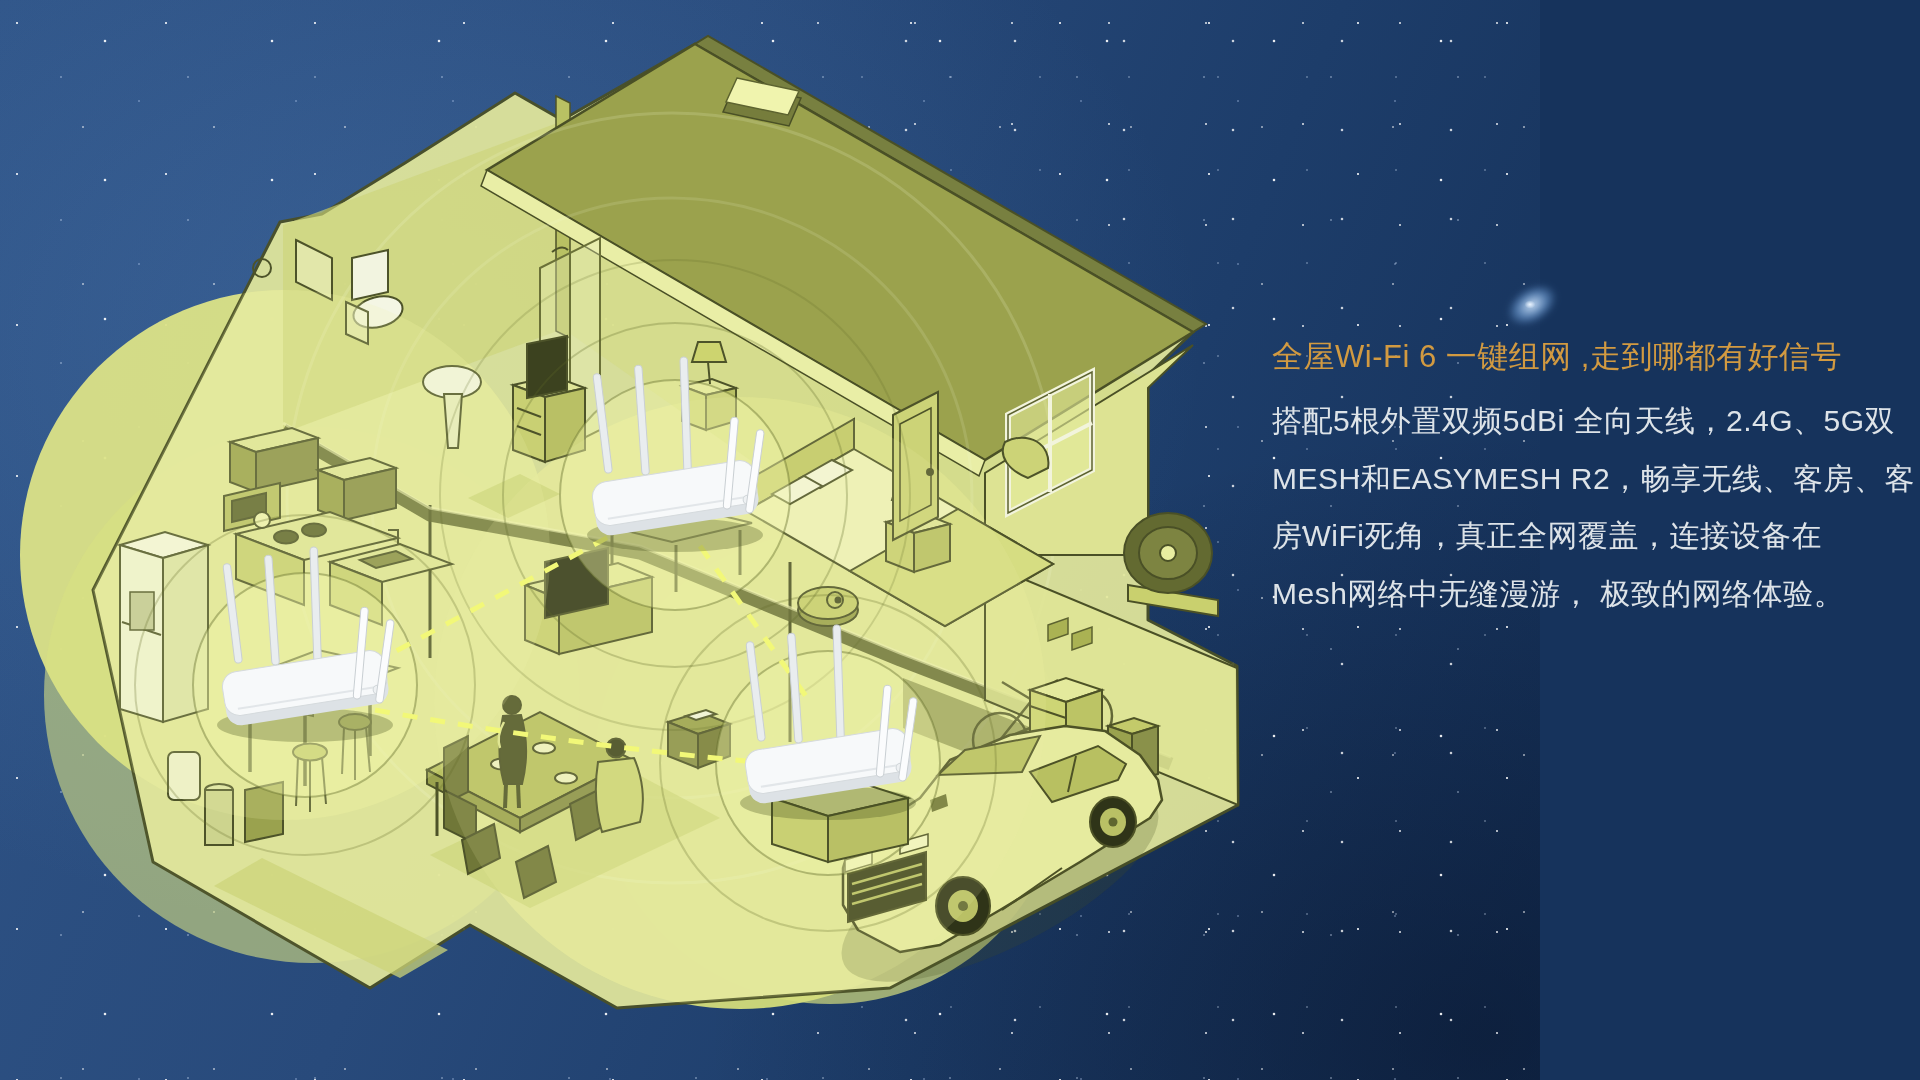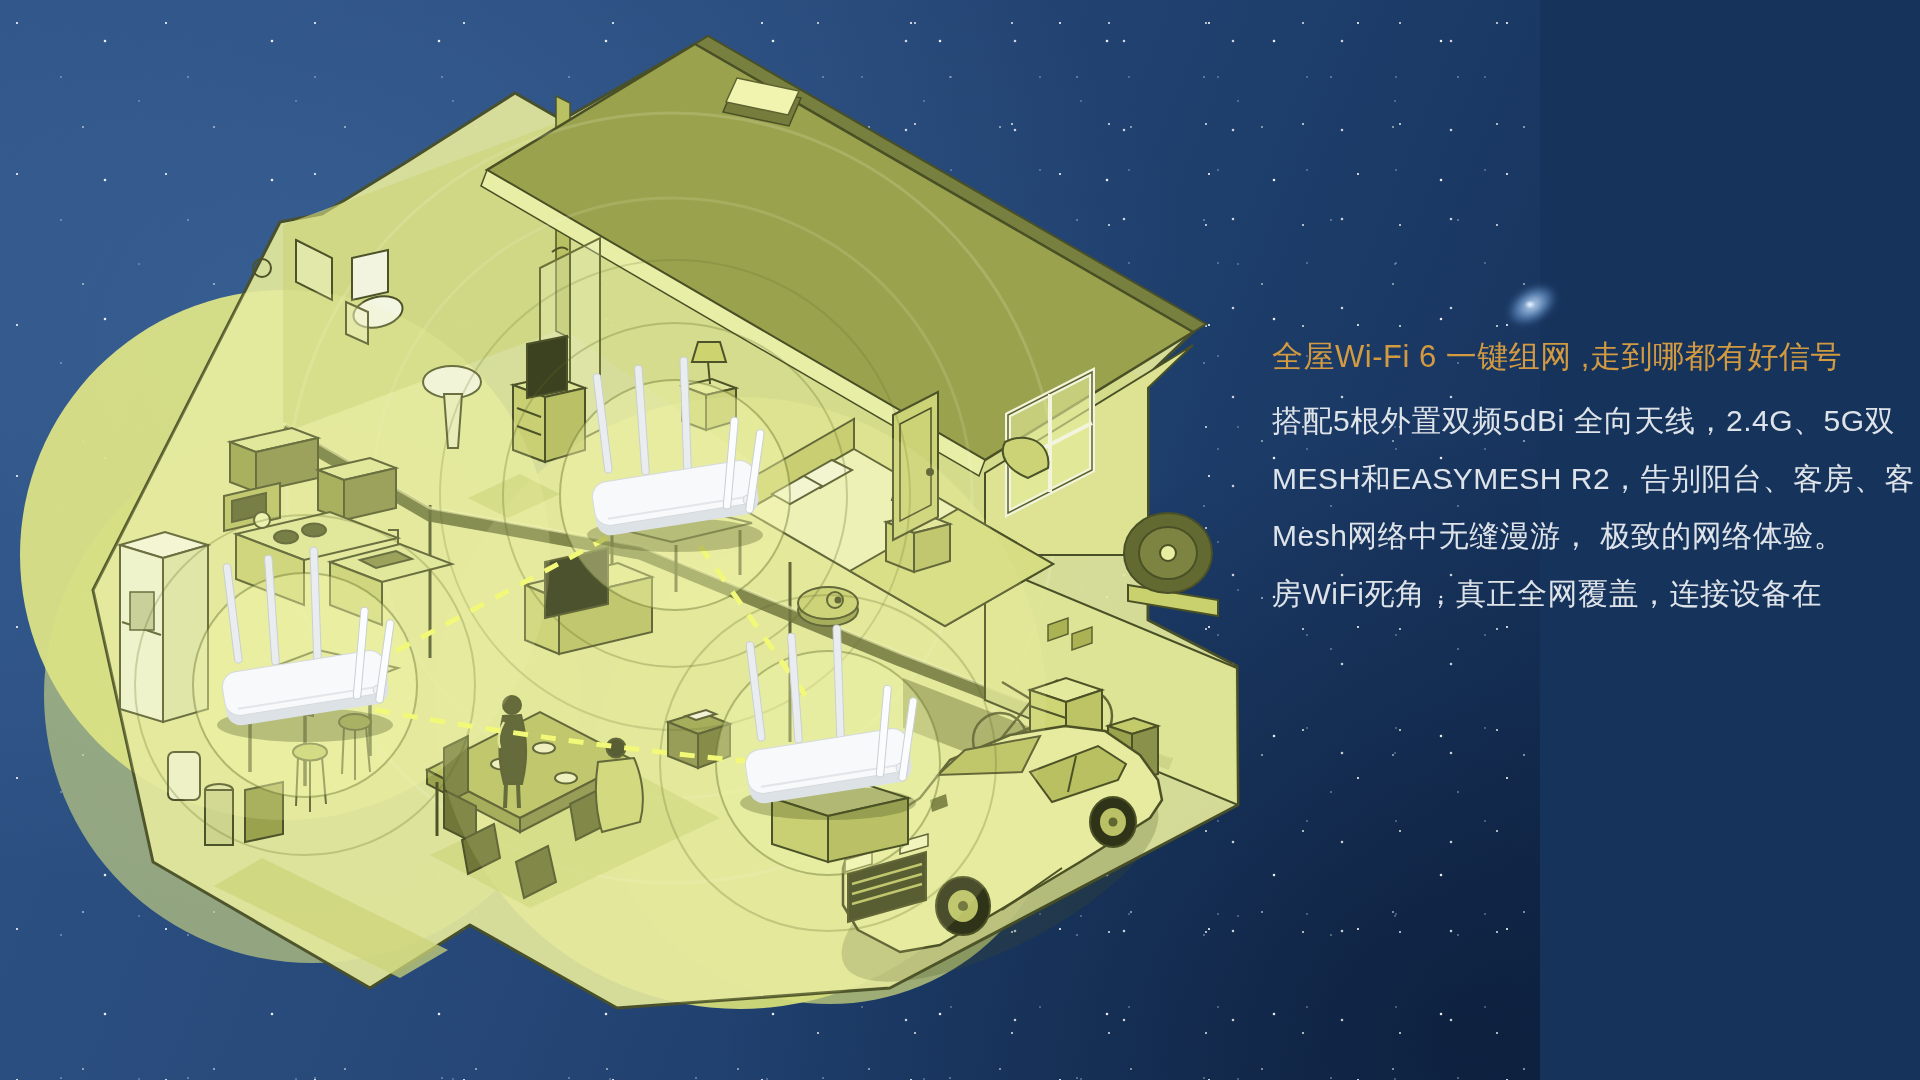--- a/index.html
+++ b/index.html
@@ -390,17 +390,17 @@
       <polygon points="828,816 908,798 908,844 828,862" fill="#b9c065"></polygon>
     </g>
     <use href="#routerProto" transform="translate(675,495)"></use>
     <use href="#routerProto" transform="translate(305,685)"></use>
     <use href="#routerProto" transform="translate(828,763)"></use>
   </svg>
 
   <div class="copy">
     <div class="title">全屋Wi-Fi 6 一键组网 ,走到哪都有好信号</div>
     <div class="line">搭配5根外置双频5dBi 全向天线，2.4G、5G双</div>
-    <div class="line">MESH和EASYMESH R2，告别阳台、客房、客</div>
+    <div class="line">MESH和EASYMESH R2，畅享无线、客房、客</div>
+    <div class="line">房WiFi死角，真正全网覆盖，连接设备在</div>
     <div class="line">Mesh网络中无缝漫游， 极致的网络体验。</div>
-    <div class="line">房WiFi死角，真正全网覆盖，连接设备在</div>
   </div>
 </div>
 
 </body></html>

